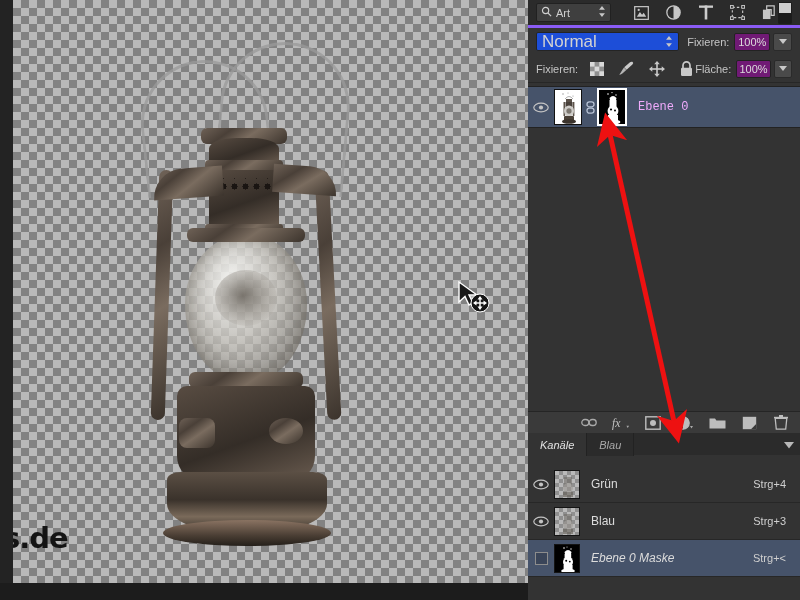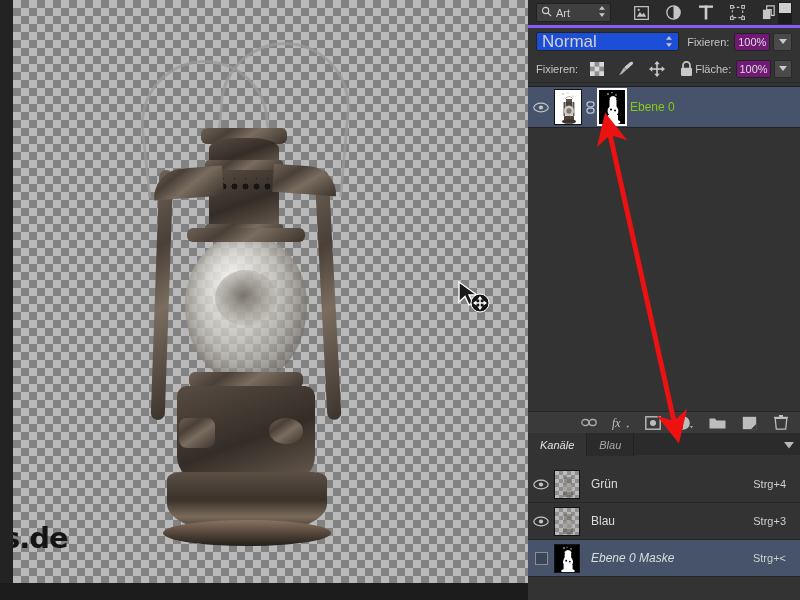--- a/index.html
+++ b/index.html
@@ -120,21 +120,21 @@
   .layer-row {
     display: flex; align-items: center; height: 42px;
     background: #46536a; border-top: 1px solid #222; border-bottom: 1px solid #222;
   }
   .eye-cell { width: 26px; display: flex; align-items: center; justify-content: center; }
   .thumb {
     width: 28px; height: 36px; border: 1px solid #111; background: #fff; position: relative; overflow: hidden;
   }
   .thumb.sel { outline: 2px solid #ffffff; outline-offset: -1px; border-color: #ffffff; }
   .link-cell { width: 16px; display: flex; align-items: center; justify-content: center; }
-  .layer-name { color: #84cc16; font-size: 12px; margin-left: 4px; }
+  .layer-name { color: #f0abfc; font-size: 12px; margin-left: 12px; font-family: Liberation Mono, monospace; }
 
   
   #layer-tools {
     position: absolute; left: 0; bottom: 0; width: 272px; height: 22px;
     background: #3a3a3a; border-top: 1px solid #252525;
     display: flex; align-items: center; justify-content: flex-end; gap: 14px; padding-right: 10px; padding-left: 40px;
   }
   .ltool { width: 18px; height: 18px; display: flex; align-items: center; justify-content: center; }
 
   

